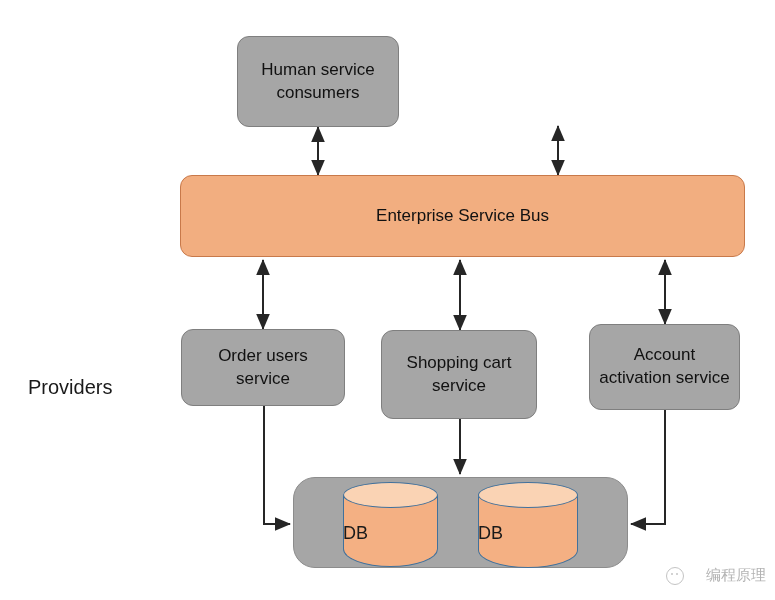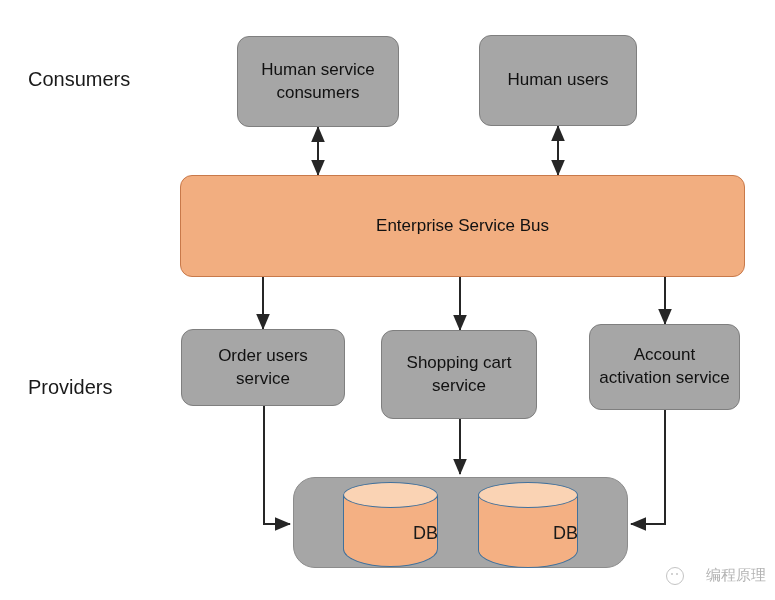--- a/index.html
+++ b/index.html
@@ -75,21 +75,21 @@
     top: 0;
     box-sizing: border-box;
     background: #fad3b4;
     border: 1px solid #41719c;
     border-radius: 50%;
   }
   .cyl-label {
     position: absolute;
     left: 0;
     right: 0;
-    text-align: right;
+    text-align: left;
     color: #1a1a1a;
     font-size: 18px;
   }
   svg.connectors {
     position: absolute;
     left: 0;
     top: 0;
     width: 775px;
     height: 600px;
     pointer-events: none;
@@ -123,21 +123,20 @@
     top: 5px;
   }
   .wm-logo::before { left: 4px; }
   .wm-logo::after  { left: 9px; }
 </style>
 </head>
 <body>
 
 <div id="canvas">
 
-  <div class="layer-label" id="layer-consumers" style="left: 28px; top: 68px;">Consumers</div>
   <div class="layer-label" id="layer-providers" style="left: 28px; top: 348px; margin-top: 28px;">Providers</div>
 
   <svg class="connectors" viewBox="0 0 775 600">
     <defs>
       <marker id="arrowEnd" markerWidth="9" markerHeight="9" refX="7.5" refY="4" orient="auto" markerUnits="strokeWidth">
         <path d="M0,0.6 L8,4 L0,7.4 z" fill="#262626"></path>
       </marker>
       <marker id="arrowStart" markerWidth="9" markerHeight="9" refX="0.5" refY="4" orient="auto" markerUnits="strokeWidth">
         <path d="M8,0.6 L0,4 L8,7.4 z" fill="#262626"></path>
       </marker>
@@ -148,23 +147,22 @@
       <path d="M263,260 L263,329" marker-start="url(#arrowStart)" marker-end="url(#arrowEnd)"></path>
       <path d="M460,260 L460,330" marker-start="url(#arrowStart)" marker-end="url(#arrowEnd)"></path>
       <path d="M665,260 L665,324" marker-start="url(#arrowStart)" marker-end="url(#arrowEnd)"></path>
       <path d="M264,406 L264,524 L290,524" marker-end="url(#arrowEnd)"></path>
       <path d="M460,403 L460,474" marker-end="url(#arrowEnd)"></path>
       <path d="M665,410 L665,524 L631,524" marker-end="url(#arrowEnd)"></path>
     </g>
   </svg>
 
   <div class="node" id="node-cloud" style="left: 237px; top: 36px; width: 162px; height: 91px;">Human service consumers</div>
-  <div class="node" id="node-human" style="left: 479px; top: 35px; width: 158px; height: 91px;">Human users</div>
 
-  <div class="node bus" id="node-bus" style="left: 180px; top: 175px; width: 565px; height: 102px;">Enterprise Service Bus</div>
+  <div class="node bus" id="node-bus" style="left: 180px; top: 175px; width: 565px; height: 82px;">Enterprise Service Bus</div>
 
   <div class="node" id="node-order" style="left: 181px; top: 329px; width: 164px; height: 77px;">Order users service</div>
   <div class="node" id="node-cart" style="left: 381px; top: 330px; width: 156px; height: 89px;">Shopping cart service</div>
   <div class="node" id="node-account" style="left: 589px; top: 324px; width: 151px; height: 86px;">Account activation service</div>
 
   <div class="db-container" id="db-group" style="left: 293px; top: 477px; width: 335px; height: 91px;"></div>
 
   <div class="cylinder" id="cyl-left" style="left: 343px; top: 482px; width: 95px; height: 85px;">
     <div class="cyl-body" style="top: 13px; height: 72px;"></div>
     <div class="cyl-top" style="height: 26px;"></div>

